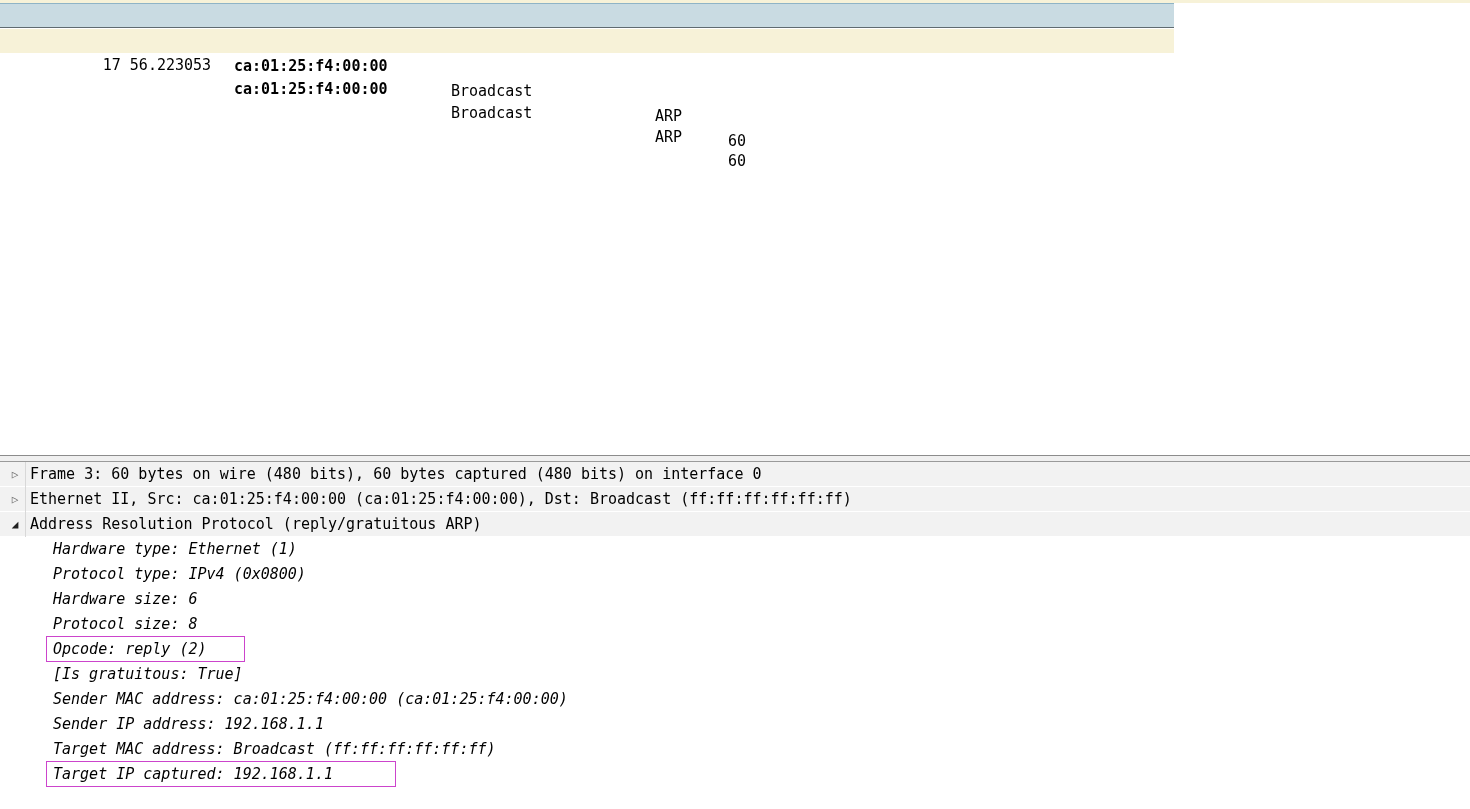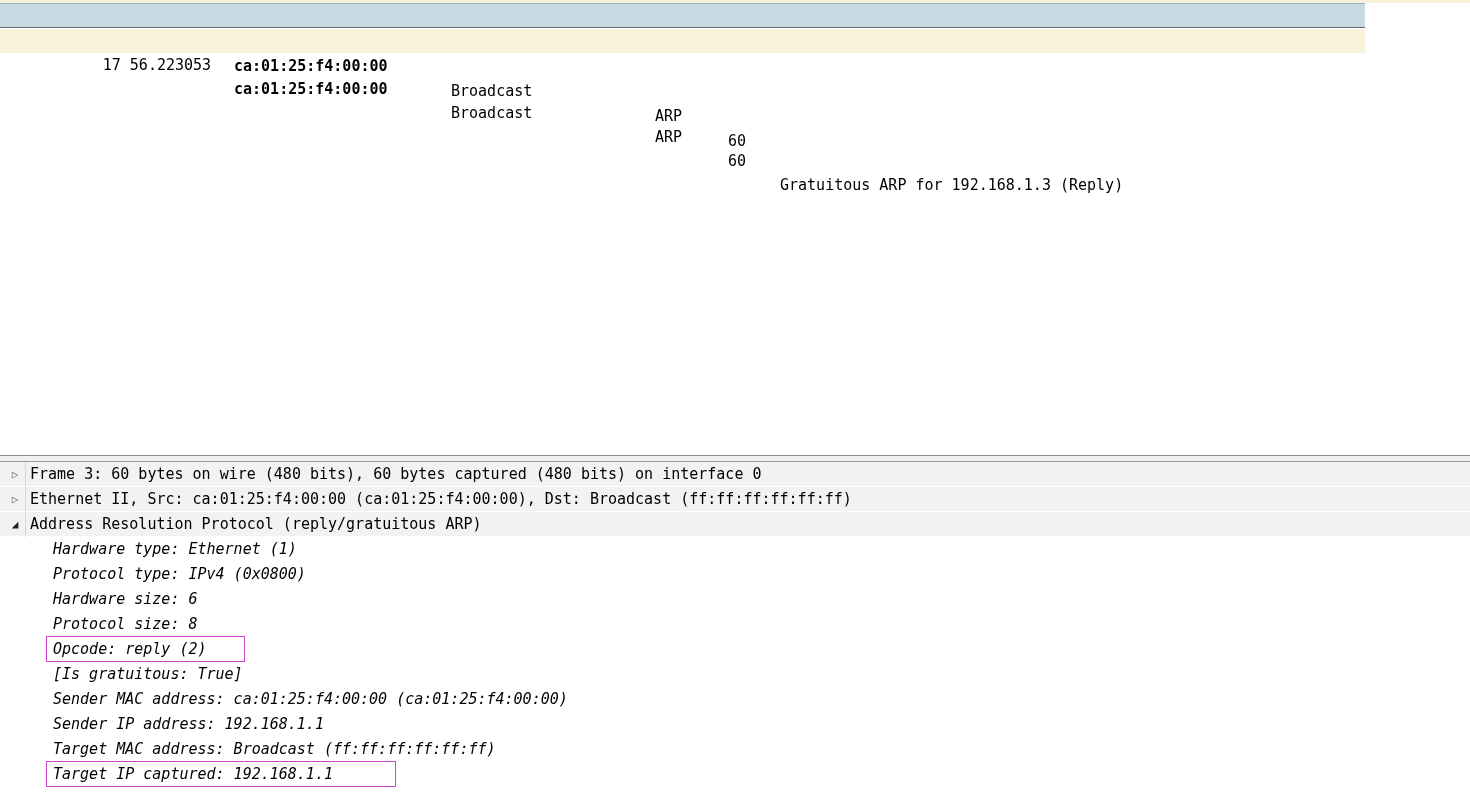--- a/index.html
+++ b/index.html
@@ -42,21 +42,21 @@
     margin-top: -18px;
     padding-left: 22px;
     white-space: pre;
     color: #000;
     font-size: 15px;
     line-height: 21px;
   }
   .pl-row {
     position: absolute;
     left: 0;
-    width: 1365px;
+    width: 1174px;
     height: 25px;
     line-height: 25px;
     white-space: pre;
     box-sizing: border-box;
   }
   .pl-row.selected {
     background: #c9dbe2;
     border-top: 1px solid #8fb4c6;
     border-bottom: 1px solid #5f6b70;
     top: 3px;
@@ -196,21 +196,20 @@
     <span class="c-proto">ARP</span>
     <span class="c-len">60</span>
   </div>
 
   <div class="pl-row alt">
     <span class="c-no"><span>17</span> <span>56.223053</span></span>
     <span class="c-src">ca:01:25:f4:00:00</span>
     <span class="c-dst">Broadcast</span>
     <span class="c-proto">ARP</span>
     <span class="c-len">60</span>
-    <span class="c-info">Gratuitous ARP for 192.168.1.3 (Reply)</span>
   </div>
 
 </div>
 
 <div id="pane-splitter"></div>
 
 <div id="packet-detail-pane">
 
   <div class="det-row">
     <span class="det-twisty">▷</span>

